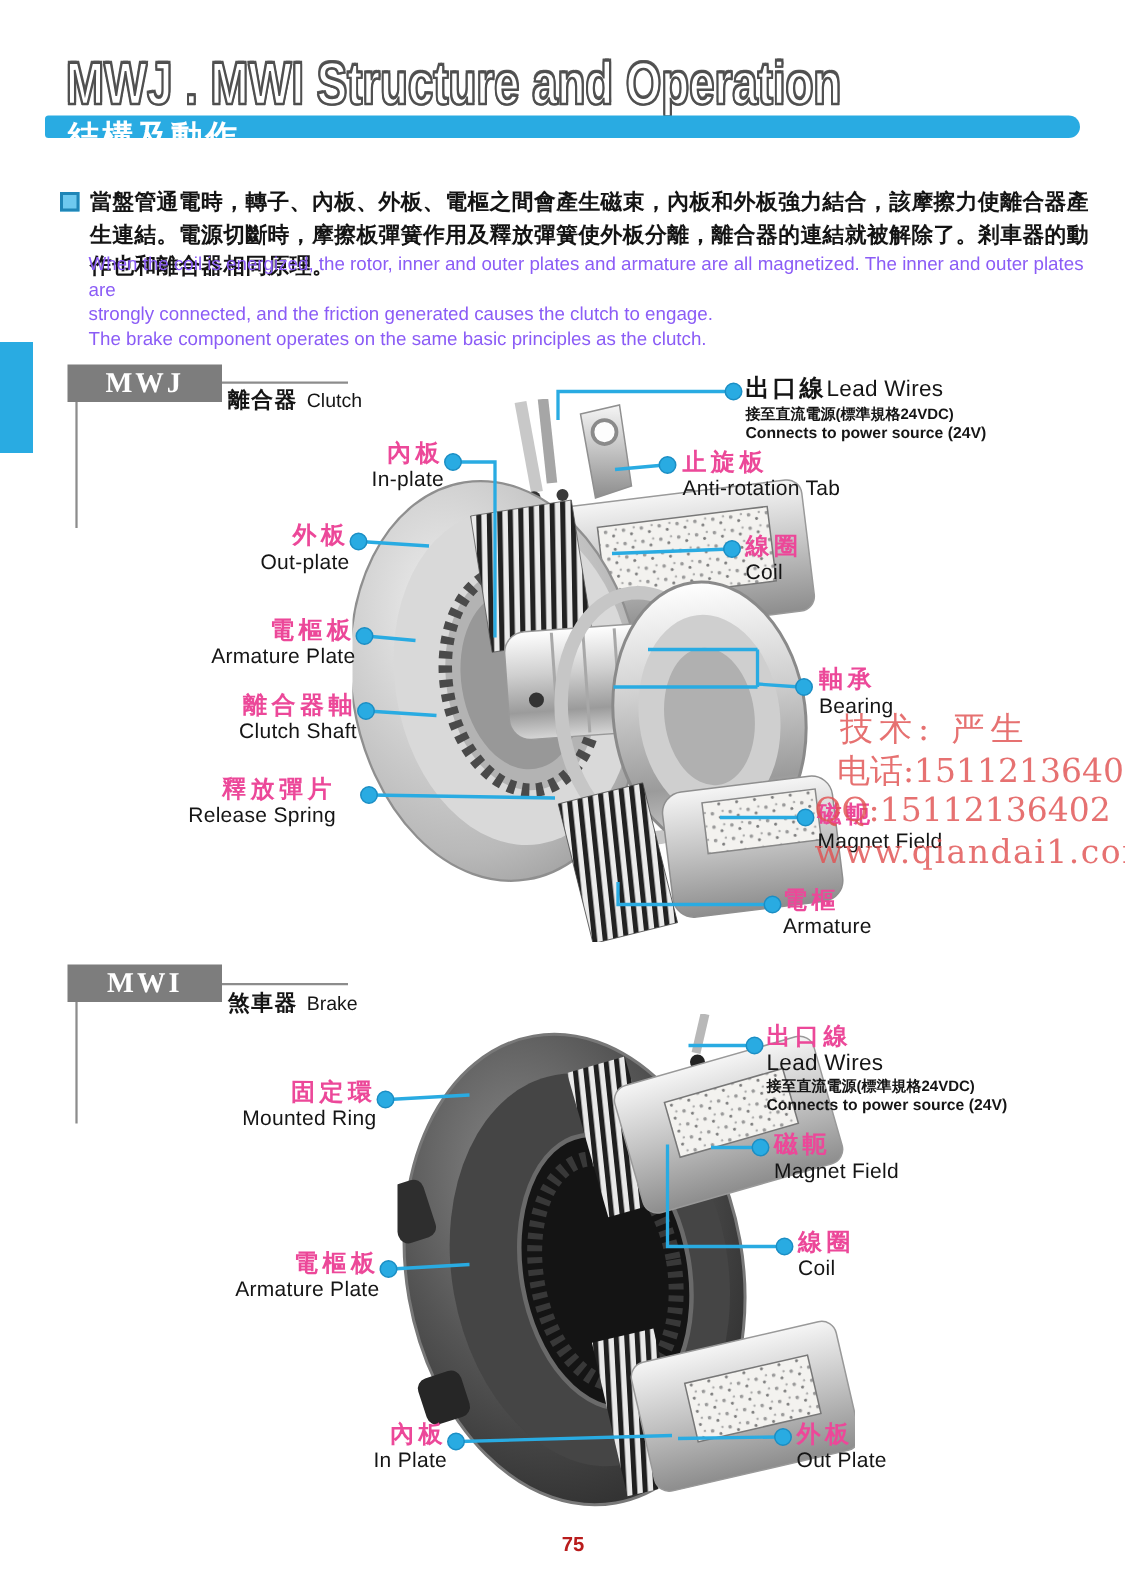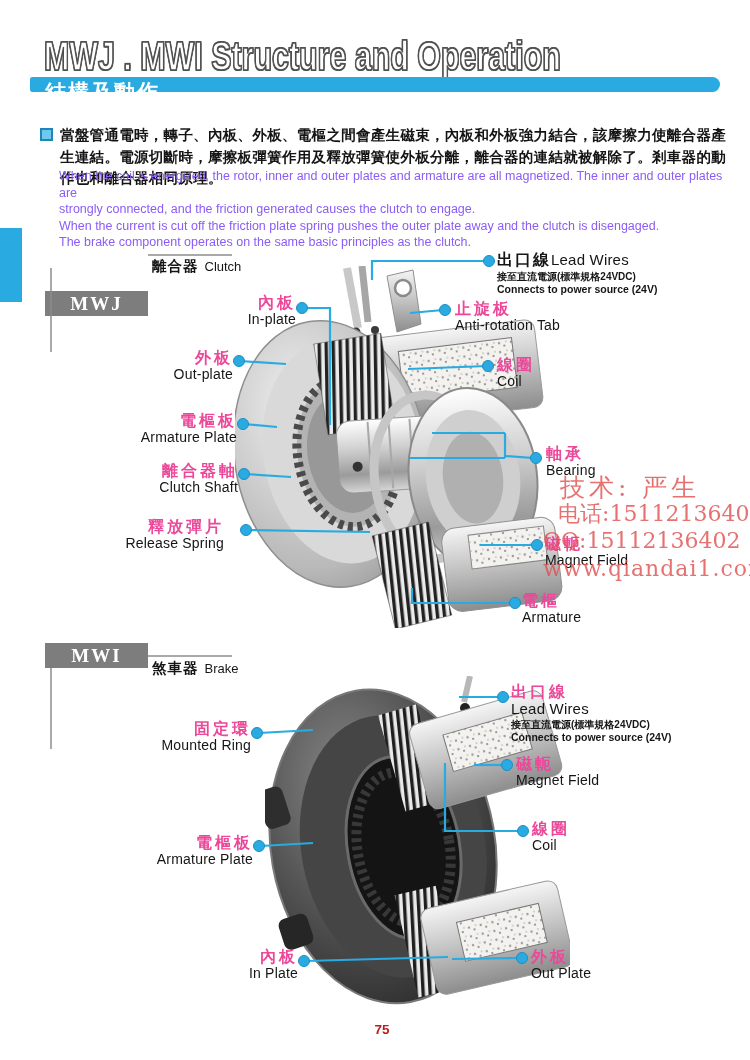--- a/index.html
+++ b/index.html
@@ -19,37 +19,37 @@
   .bullet{position:absolute;left:40px;top:128px;width:13px;height:13px;background:#6ec9ef;
           border:2px solid #1f86b7;box-sizing:border-box;}
   .intro-zh{position:absolute;left:60px;top:125px;width:672px;font-size:14.5px;font-weight:bold;
             line-height:21.5px;color:#141414;letter-spacing:0.3px;}
   .intro-en{position:absolute;left:59px;top:168px;width:675px;font-size:12.5px;line-height:16.6px;color:#8b5cf6;}
   .blue-block{position:absolute;left:0;top:228px;width:22px;height:74px;background:#29ABE2;}
   
   .model-box{position:absolute;left:45px;width:103px;height:25px;background:#7d7d7d;
              color:#fff;font-family:"Liberation Serif", serif;font-weight:bold;font-size:19px;
              text-align:center;line-height:25px;letter-spacing:2px;}
-  .mwj-box{top:243px;margin-top:48px;} .mwi-box{top:643px;}
+  .mwj-box{top:243px;} .mwi-box{top:643px;}
   .model-type{position:absolute;left:152px;white-space:nowrap;}
   .mwj-type{top:257px;} .mwi-type{top:659px;}
   .model-type .zh{font-size:14.5px;font-weight:bold;letter-spacing:1px;}
   .model-type .en{font-size:13px;margin-left:6px;}
   
   .lbl{position:absolute;white-space:nowrap;line-height:18px;}
   .lbl.r{text-align:right;}
   .lbl .zh{display:block;font-weight:bold;font-size:16px;letter-spacing:3px;color:#ec4899;line-height:17px;}
   .lbl .en{display:block;font-size:14px;color:#151515;letter-spacing:0.2px;line-height:17px;}
   .lbl .zh-inline{font-weight:bold;font-size:16px;letter-spacing:2px;}
   .lbl .en-inline{font-size:15px;letter-spacing:0.2px;}
   .lbl .sub-zh{display:block;font-size:10px;font-weight:bold;line-height:12px;margin-top:2px;}
   .lbl .sub-en{display:block;font-size:10.5px;font-weight:bold;line-height:13px;}
   
   .wm{position:absolute;font-family:"DejaVu Serif", serif;color:rgba(224,82,82,0.82);white-space:nowrap;}
-  .wm1{left:560px;top:471px;font-size:25px;letter-spacing:4px;text-align:center;}
+  .wm1{left:560px;top:471px;font-size:22px;letter-spacing:4px;text-align:center;}
   .wm2{left:558px;top:499px;font-size:22px;}
   .wm3{left:543px;top:528px;font-size:22px;}
   .wm4{left:543px;top:556px;font-size:22px;letter-spacing:1px;}
   .pagenum{position:absolute;left:362px;top:1022px;width:40px;text-align:center;
            font-size:13.5px;font-weight:bold;color:#b91c1c;}
   svg.overlay{position:absolute;left:0;top:0;pointer-events:none;}
   svg.diagram{position:absolute;}
 </style>
 </head>
 <body>
@@ -60,21 +60,20 @@
 
   <div class="banner">
     <span>結構及動作</span>
   </div>
 
   <div class="bullet"></div>
   <div class="intro-zh">當盤管通電時，轉子、內板、外板、電樞之間會產生磁束，內板和外板強力結合，該摩擦力使離合器產生連結。電源切斷時，摩擦板彈簧作用及釋放彈簧使外板分離，離合器的連結就被解除了。剎車器的動作也和離合器相同原理。</div>
   <div class="intro-en">
     <div>When the coil is energized, the rotor, inner and outer plates and armature are all magnetized.  The inner and outer plates are</div>
     <div>strongly connected, and the friction generated causes the clutch to engage.</div>
-    <div>When the current is cut off the friction plate spring pushes the outer plate away and the clutch is disengaged.</div>
     <div>The brake component operates on the same basic principles as the clutch.</div>
   </div>
 
   <div class="blue-block"></div>
 
   <div class="model-box mwj-box">MWJ</div>
   <div class="model-type mwj-type">
     <span class="zh">離合器</span><span class="en">Clutch</span>
   </div>
 

